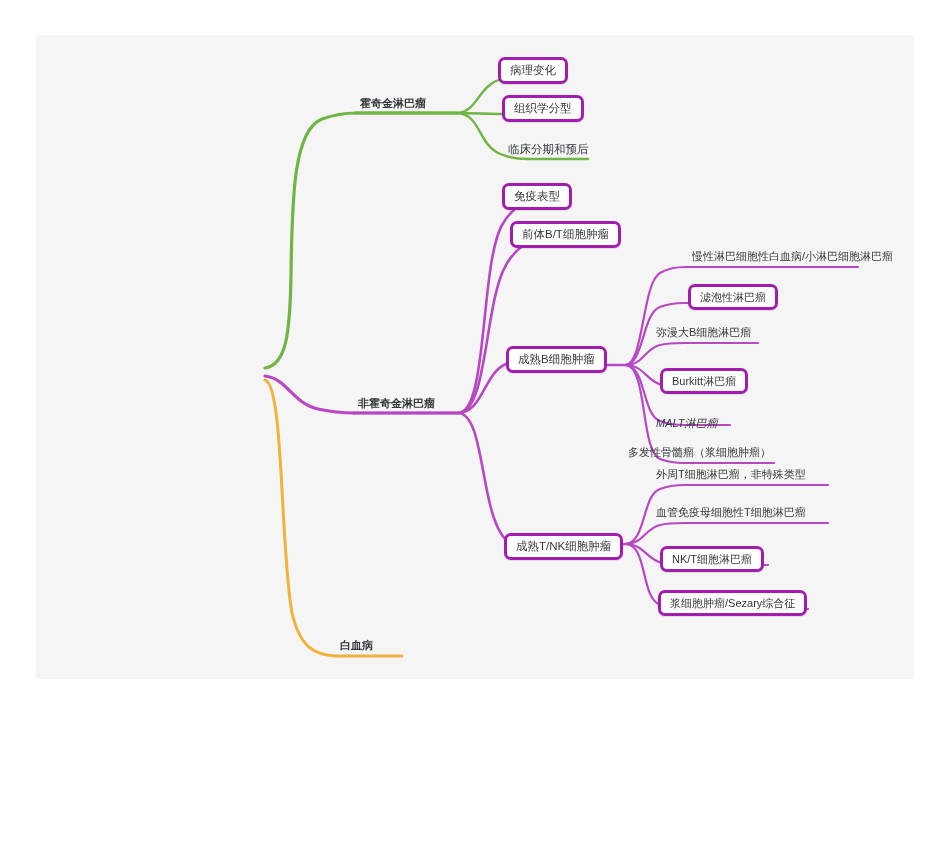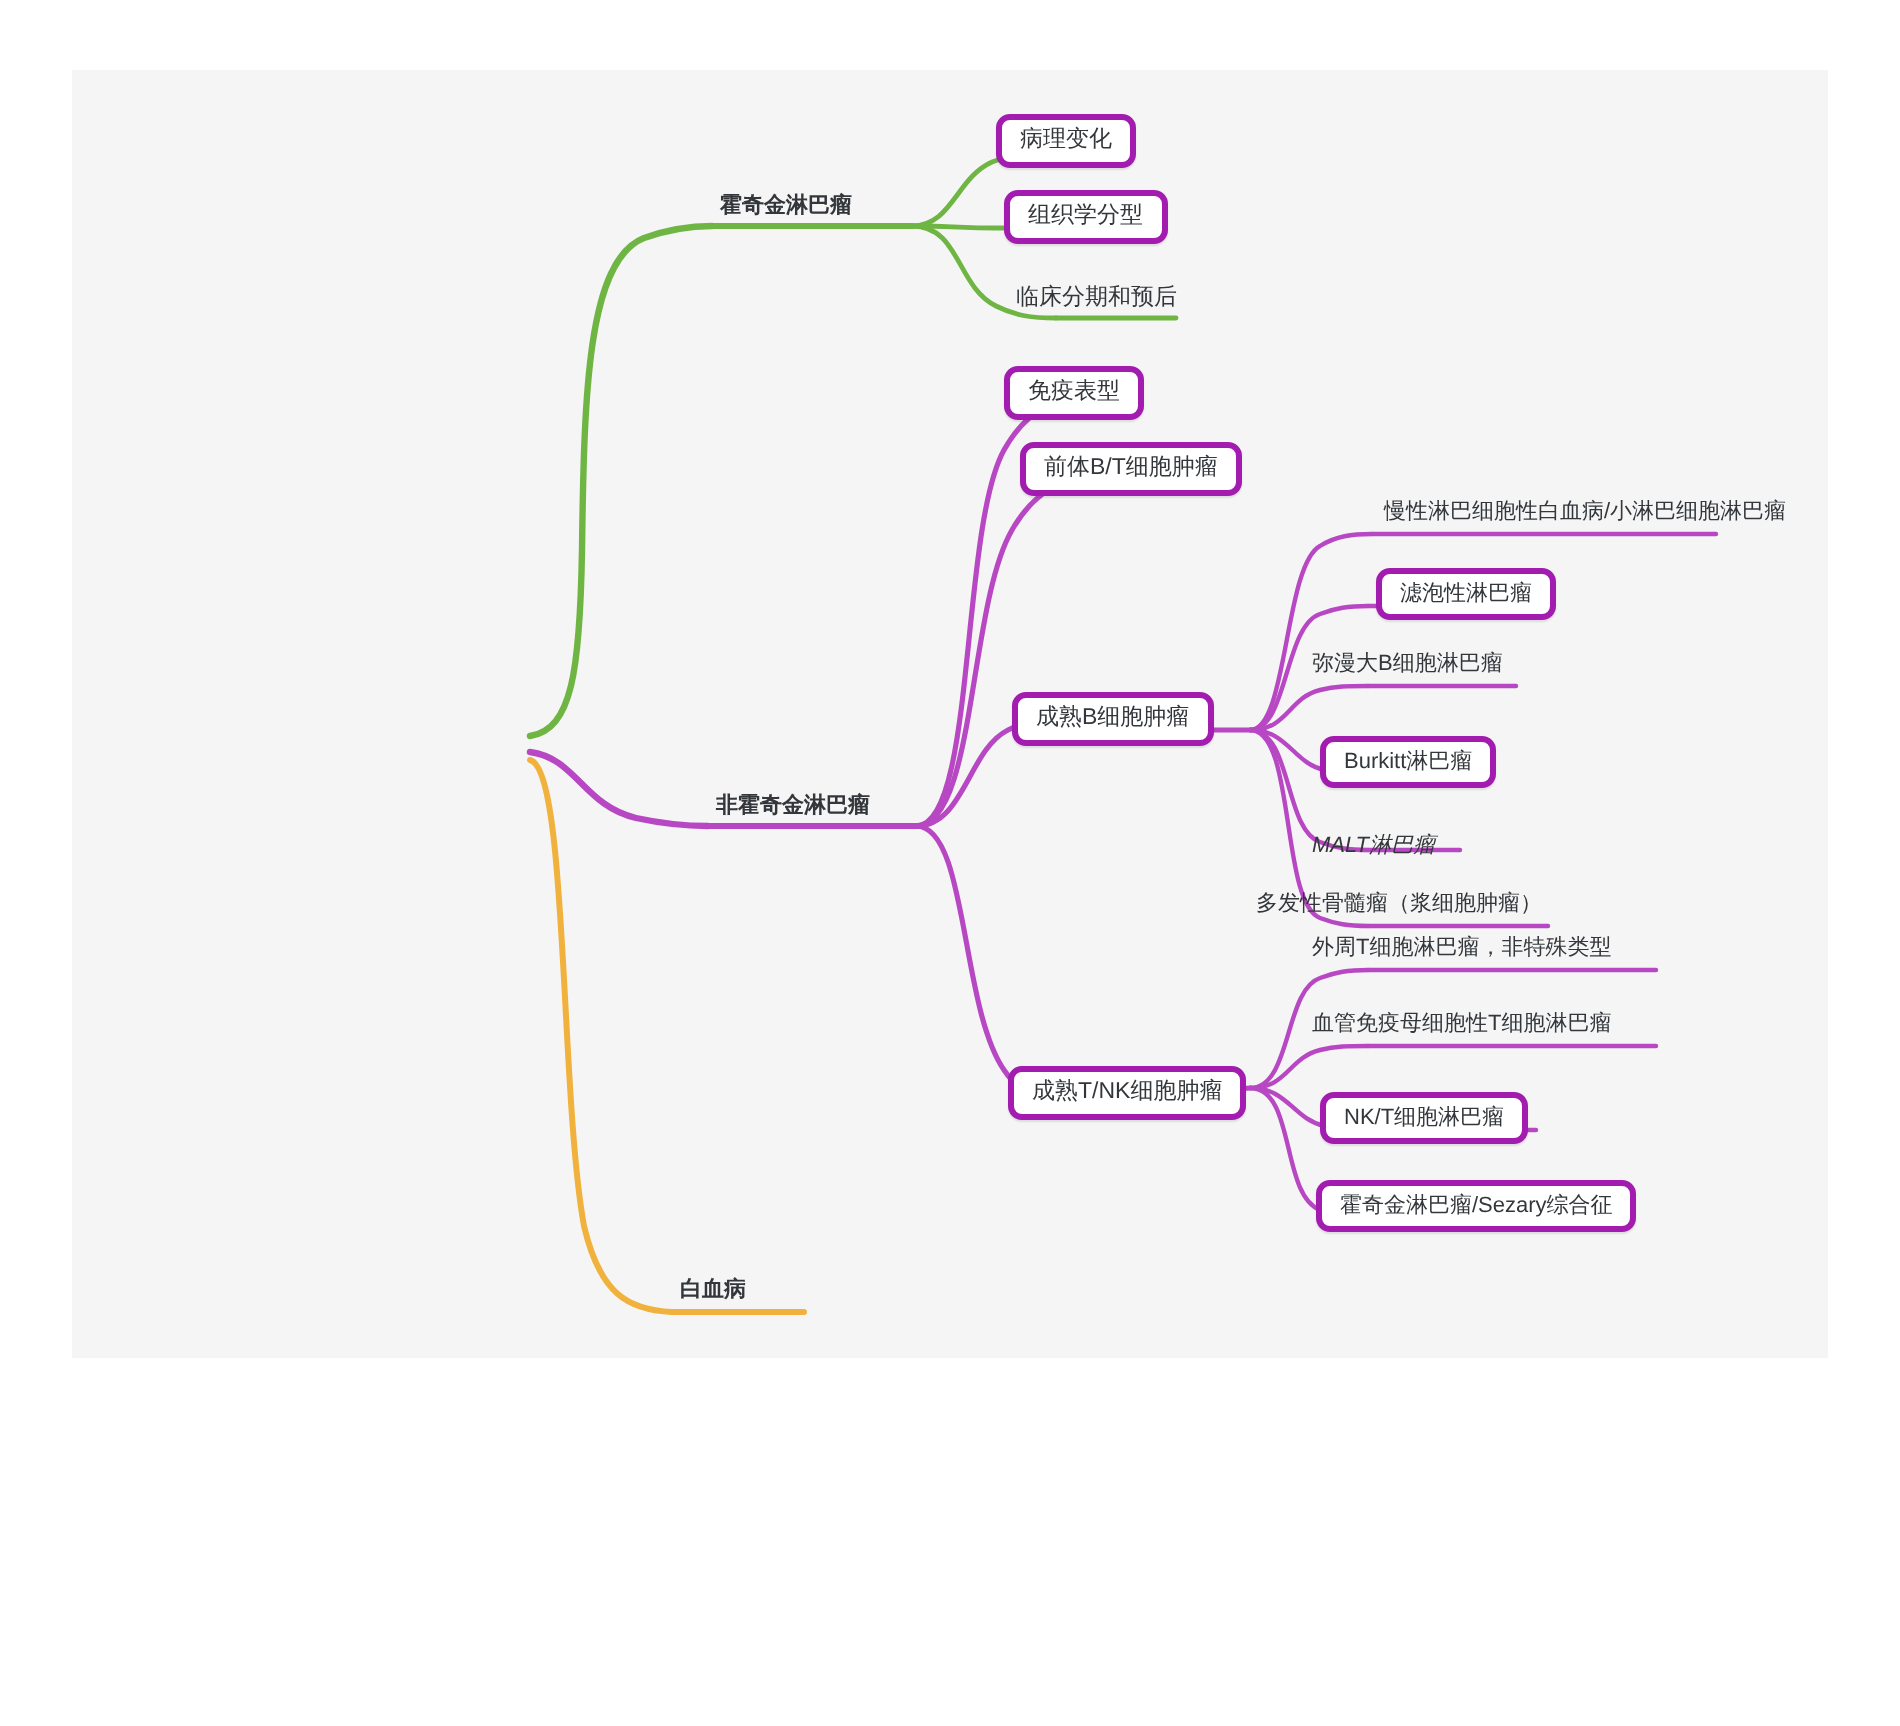--- a/index.html
+++ b/index.html
@@ -93,15 +93,15 @@
   <div class="node lvl3 plain" style="left:652px;top:213px;">慢性淋巴细胞性白血病/小淋巴细胞淋巴瘤</div>
   <div class="node lvl3 boxed" style="left:652px;top:249px;">滤泡性淋巴瘤</div>
   <div class="node lvl3 plain" style="left:616px;top:289px;">弥漫大B细胞淋巴瘤</div>
   <div class="node lvl3 boxed" style="left:624px;top:333px;">Burkitt淋巴瘤</div>
   <div class="node lvl3 plain" style="left:616px;top:380px;font-style:italic;">MALT淋巴瘤</div>
   <div class="node lvl3 plain" style="left:588px;top:409px;">多发性骨髓瘤（浆细胞肿瘤）</div>
 
   <div class="node lvl3 plain" style="left:616px;top:431px;">外周T细胞淋巴瘤，非特殊类型</div>
   <div class="node lvl3 plain" style="left:616px;top:469px;">血管免疫母细胞性T细胞淋巴瘤</div>
   <div class="node lvl3 boxed" style="left:624px;top:511px;">NK/T细胞淋巴瘤</div>
-  <div class="node lvl3 boxed" style="left:622px;top:555px;">霍奇金淋巴瘤/Sezary综合征</div>
+  <div class="node lvl3 boxed" style="left:622px;top:555px;">浆细胞肿瘤/Sezary综合征</div>
 
 </div>
 
 </body></html>

